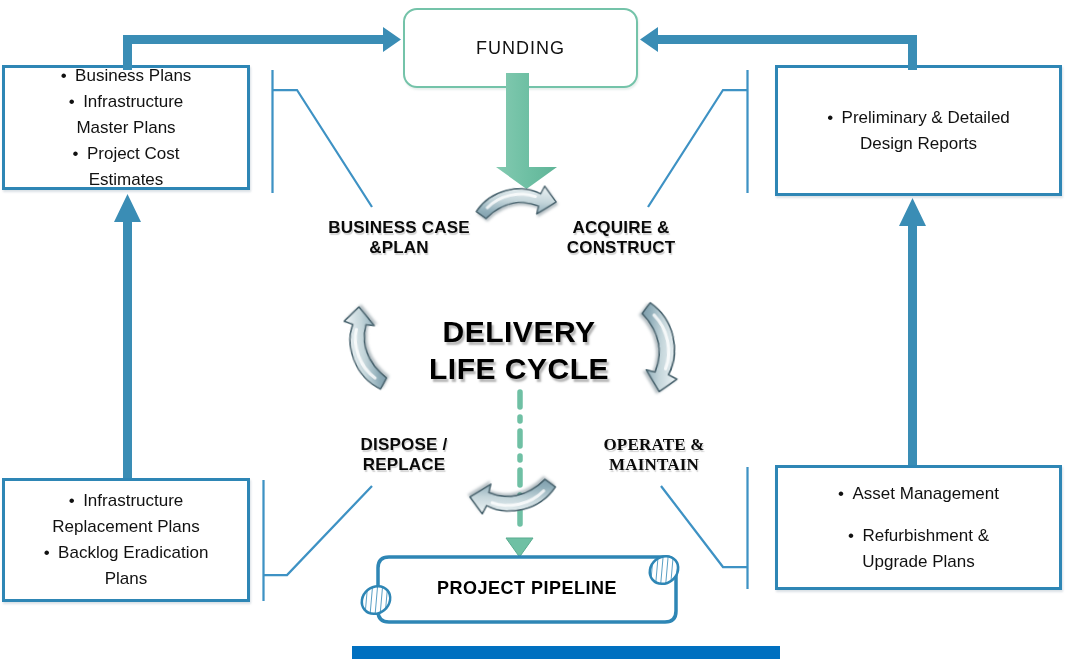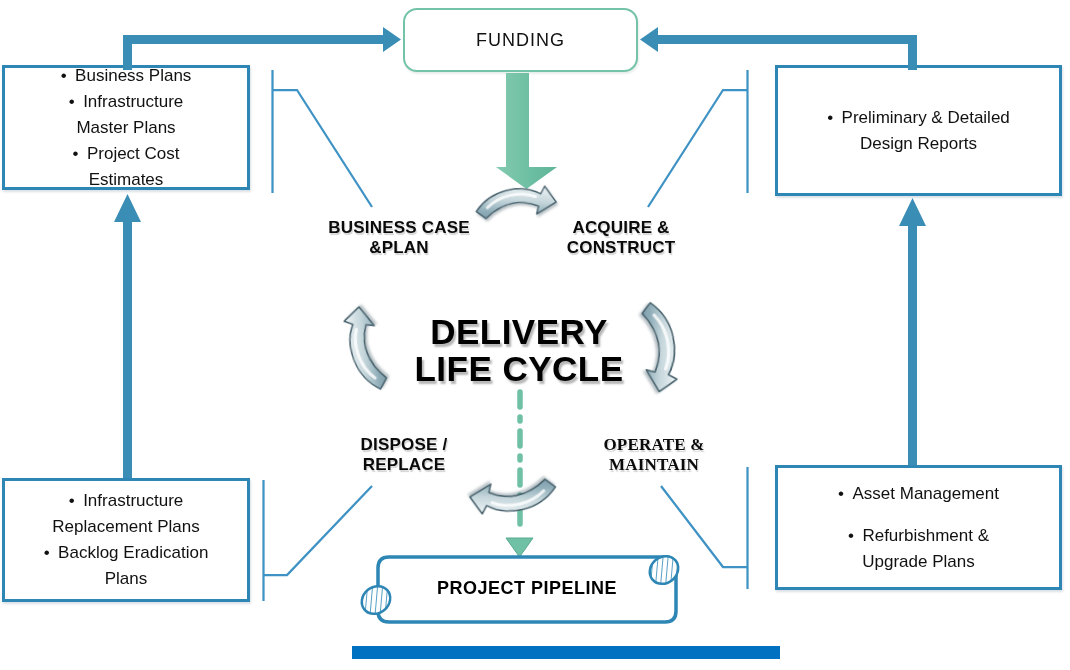--- a/index.html
+++ b/index.html
@@ -25,40 +25,40 @@
     text-align:center;font-size:17px;line-height:26px;color:var(--text-black);
     padding:2px 4px;z-index:1;box-shadow:1px 2px 2px rgba(90,120,140,.22);
   }
   .bullet-item{white-space:pre-line;}
   #box-tl{left:2px;top:65px;width:248px;height:125px;}
   #box-tr{left:775px;top:65px;width:287px;height:131px;}
   #box-bl{left:2px;top:478px;width:248px;height:124px;}
   #box-br{left:775px;top:465px;width:287px;height:125px;gap:16px;}
   
   .funding-box{
-    position:absolute;left:403px;top:8px;width:235px;height:64px;box-sizing:border-box;
+    position:absolute;left:403px;top:8px;width:235px;height:80px;box-sizing:border-box;
     border:2px solid var(--funding-border-green);border-radius:14px;background:#fff;
     display:flex;align-items:center;justify-content:center;
     font-size:18px;letter-spacing:1px;color:var(--text-black);z-index:2;
     box-shadow:1px 2px 2px rgba(120,160,150,.18);
   }
   
   .phase{
     position:absolute;transform:translate(-50%,-50%);text-align:center;
     font-weight:700;font-size:17px;line-height:20px;letter-spacing:.2px;
     color:#0a0a0a;white-space:pre-line;z-index:2;
     text-shadow:1px 1.5px 1px rgba(130,130,130,.35);
   }
   #phase-business{left:399px;top:238px;}
   #phase-acquire{left:621px;top:238px;}
   #phase-dispose{left:404px;top:455px;}
   #phase-operate{left:654px;top:455px;font-family:Liberation Serif, serif;}
   .center-title{
     position:absolute;left:519px;top:350px;transform:translate(-50%,-50%);
-    text-align:center;font-weight:700;font-size:35px;line-height:37px;letter-spacing:.5px;
+    text-align:center;font-weight:700;font-size:30px;line-height:37px;letter-spacing:.5px;
     color:#000;white-space:pre-line;z-index:2;
     text-shadow:2px 2.5px 2px rgba(110,110,110,.5);
   }
   
   .gfx{position:absolute;left:0;top:0;z-index:3;pointer-events:none;}
   .f-arrow{fill:var(--arrow-blue);}
   .s-callout{stroke:var(--callout-blue);stroke-width:2.25;fill:none;}
   .f-flow{fill:var(--flow-green);stroke:#58ab8e;stroke-width:1;}
   .dash-line{stroke:var(--flow-green);stroke-width:5.5;fill:none;}
   .banner-body{fill:#ffffff;stroke:var(--box-border-blue);stroke-width:3.5;}

